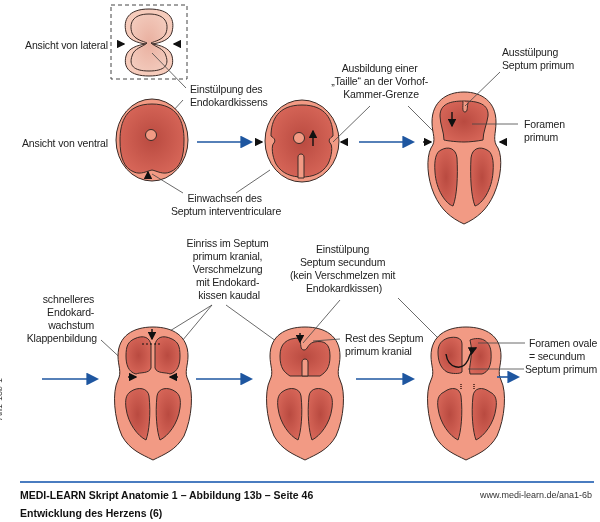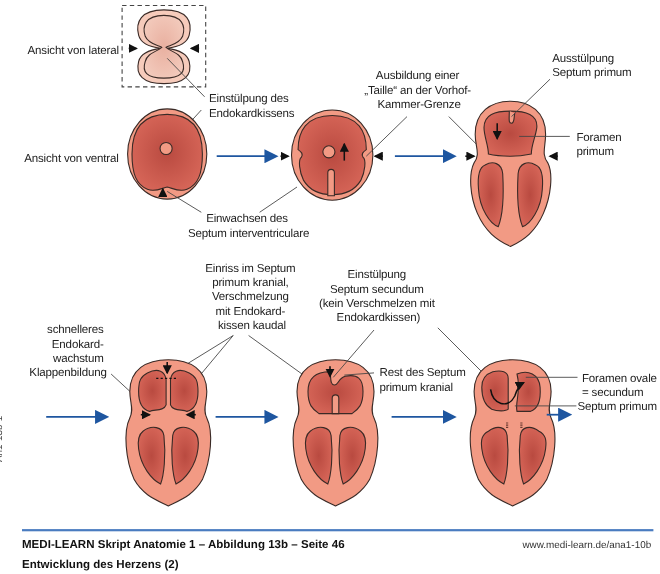--- a/index.html
+++ b/index.html
@@ -193,14 +193,14 @@
   <line x1="468" y1="369" x2="524" y2="369" class="lead"></line>
   <text x="525" y="373" class="lbl">Septum primum</text>
 
   <line x1="497" y1="377" x2="517" y2="377" class="blue" marker-end="url(#blueHead)"></line>
 </svg>
 </div>
 
 <div class="side-code">An1-13b-1</div>
 <div class="footer-rule"></div>
 <div class="footer-title">MEDI-LEARN Skript Anatomie 1 – Abbildung 13b – Seite 46</div>
-<div class="footer-sub">Entwicklung des Herzens (2)</div>
-<div class="footer-url">www.medi-learn.de/ana1-10b</div>
+<div class="footer-sub">Entwicklung des Herzens (6)</div>
+<div class="footer-url">www.medi-learn.de/ana1-6b</div>
 
 </body></html>

